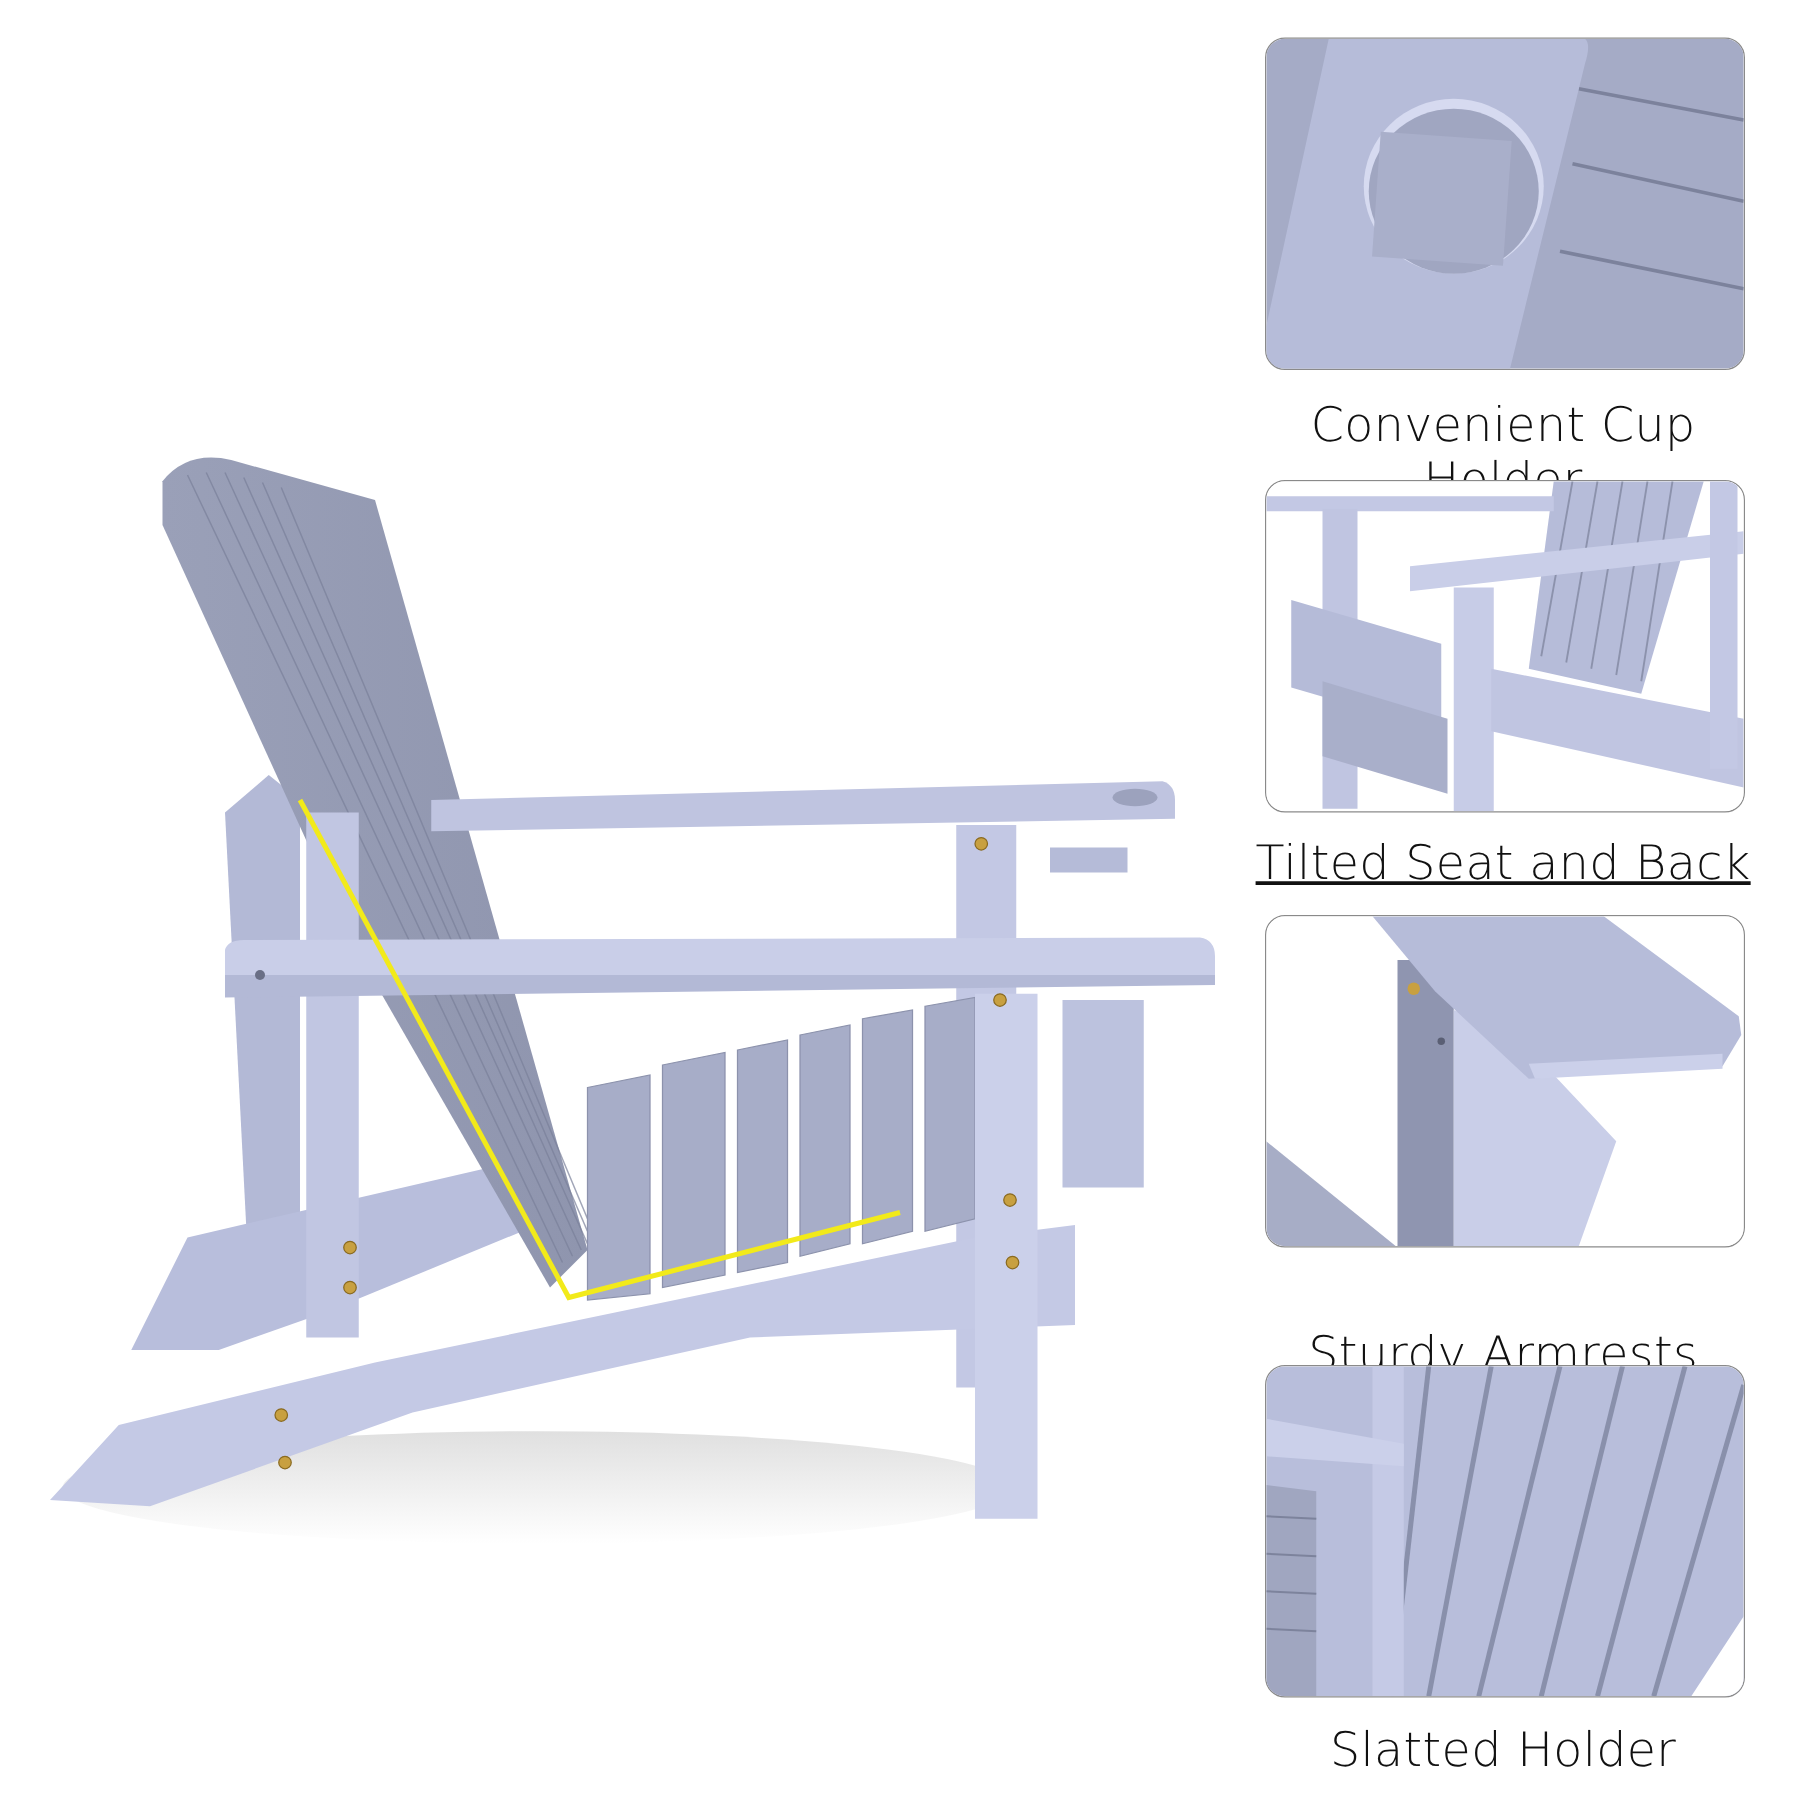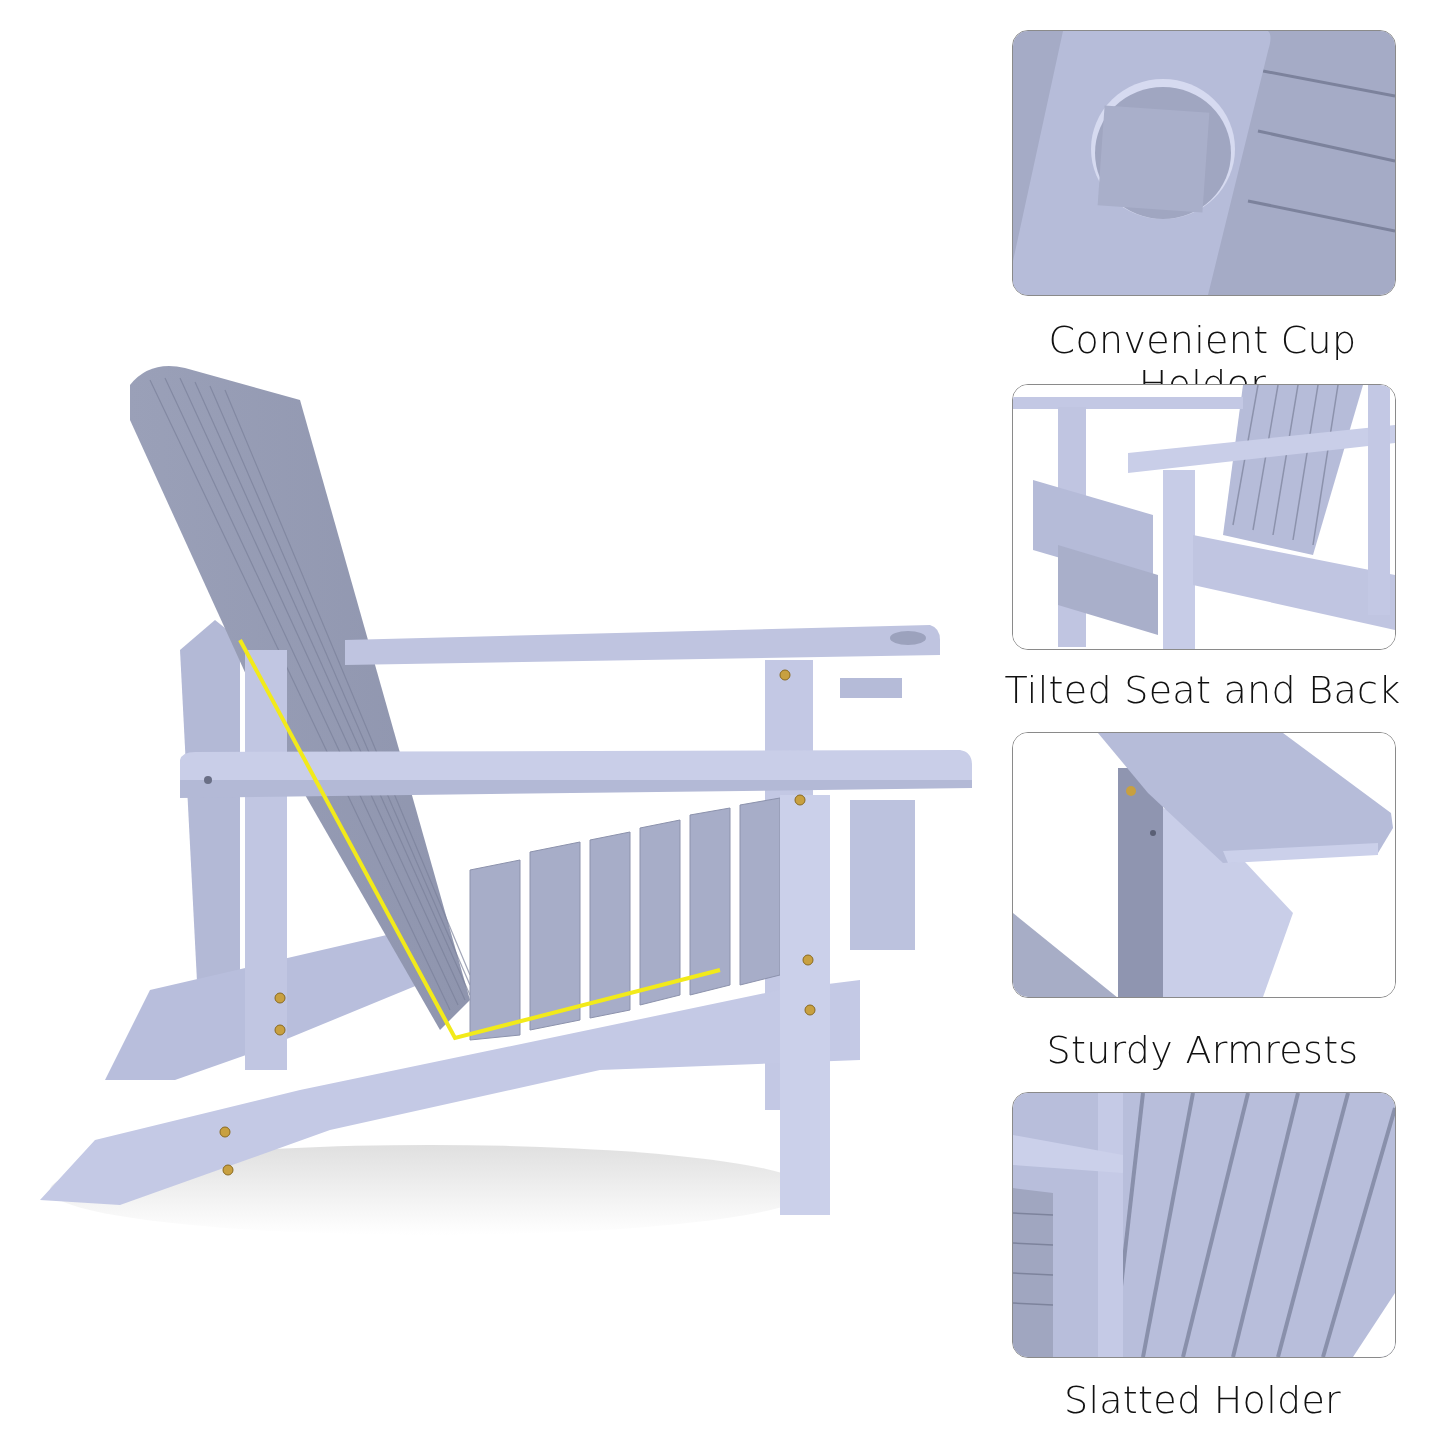--- a/index.html
+++ b/index.html
@@ -111,35 +111,35 @@
     <rect x="0" y="12" width="230" height="12" fill="#c3c8e4"></rect>
     <rect x="45" y="22" width="28" height="240" fill="#c0c5e1"></rect>
     <polygon points="20,95 140,130 140,200 20,165" fill="#b5bbd8"></polygon>
     <polygon points="45,160 145,190 145,250 45,220" fill="#a9afca"></polygon>
     <polygon points="115,68 382,40 382,58 115,88" fill="#c9cee8"></polygon>
     <rect x="150" y="85" width="32" height="180" fill="#c7cce7"></rect>
     <polygon points="180,150 382,190 382,245 180,200" fill="#c0c5e1"></polygon>
     <rect x="355" y="0" width="22" height="230" fill="#c3c8e4"></rect>
   </svg>
 </div>
-<div class="caption" style="top:668px;">Tilted Seat and Back</div>
+<div class="caption" style="top:668px;text-decoration:underline;">Tilted Seat and Back</div>
 
 <div class="panel" style="top:732px;height:264px;">
   <svg width="382" height="264" viewBox="0 0 382 264">
     <rect width="382" height="264" fill="#ffffff"></rect>
     <polygon points="0,180 105,265 0,265" fill="#a7adc6"></polygon>
     <rect x="105" y="35" width="45" height="229" fill="#8f95b0"></rect>
     <polygon points="150,75 200,95 280,180 250,264 150,264" fill="#c9cee8"></polygon>
     <polygon points="85,0 270,0 378,80 380,95 365,120 210,130 135,60" fill="#b6bcd9"></polygon>
     <polygon points="210,118 365,110 365,122 215,130" fill="#cbd0ea"></polygon>
     <circle cx="118" cy="58" r="5" fill="#c8a040"></circle>
     <circle cx="140" cy="100" r="3" fill="#5a5f74"></circle>
   </svg>
 </div>
-<div class="caption" style="top:1028px;">Sturdy Armrests</div>
+<div class="caption" style="top:1061px;">Sturdy Armrests</div>
 
 <div class="panel" style="top:1092px;height:264px;">
   <svg width="382" height="264" viewBox="0 0 382 264">
     <rect width="382" height="264" fill="#b8bedb"></rect>
     <g stroke="#8990ab" stroke-width="4">
       <line x1="130" y1="0" x2="100" y2="264"></line>
       <line x1="180" y1="0" x2="130" y2="264"></line>
       <line x1="235" y1="0" x2="170" y2="264"></line>
       <line x1="285" y1="0" x2="220" y2="264"></line>
       <line x1="335" y1="0" x2="265" y2="264"></line>

